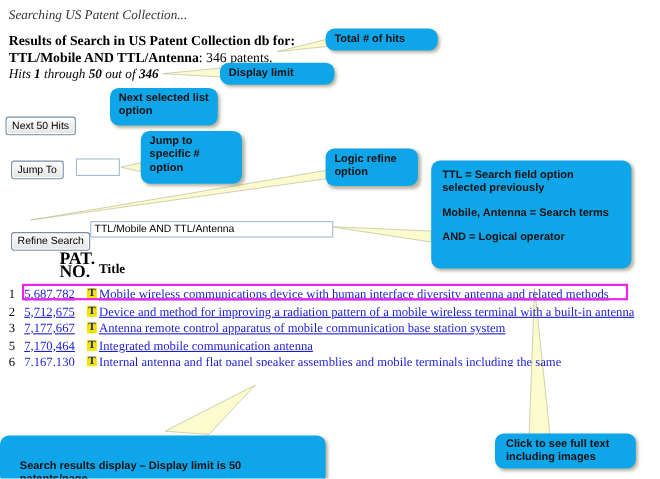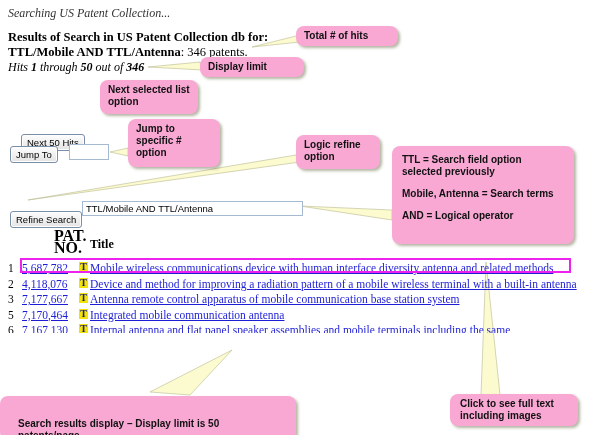--- a/index.html
+++ b/index.html
@@ -42,21 +42,21 @@
       display:inline-block; width:9px; height:10px; background:#f2e400; color:#1a1a8a;
       font-weight:bold; font-size:10px; line-height:10px; text-align:center;
       vertical-align:top; margin:1px 2px 0 0;
     }
     .highlight {
       position:absolute; left:20px; top:258px; width:551px; height:15px;
       border:2px solid #ee22ee; box-sizing:border-box;
     }
 
     .callout {
-      position:absolute; background:#f9a8d4; border-radius:8px;
+      position:absolute; background:#0ea5e9; border-radius:8px;
       box-shadow:2px 2px 3px rgba(120,120,90,0.55);
       font-family:"Liberation Sans", sans-serif; font-size:10px; font-weight:bold;
       color:#111; line-height:12px; padding:4px 8px; box-sizing:border-box;
     }
     svg.tails { position:absolute; left:0; top:0; }
   </style>
 </head>
 <body>
 
 <svg class="tails" width="600" height="435">
@@ -76,40 +76,40 @@
 
 <div class="abs results-head">
   <b>Results of Search in US Patent Collection db for:</b><br>
   <b>TTL/Mobile AND TTL/Antenna</b><span>: 346 patents.</span>
 </div>
 
 <div class="abs hits">
   <span>Hits </span><b>1</b><span> through </span><b>50</b><span> out of </span><b>346</b>
 </div>
 
-<div class="btn" style="left:21px; top:106px;margin-top:28px;">Next 50 Hits</div>
+<div class="btn" style="left:5px; top:106px;">Next 50 Hits</div>
 
 <div class="btn" style="left:10px; top:146px;">Jump To</div>
 <div class="jump-input"></div>
 
 <div class="btn" style="left:10px; top:211px;">Refine Search</div>
 <div class="refine-input">TTL/Mobile AND TTL/Antenna</div>
 
 <div class="abs col-pat">
   <span>PAT.</span><br>
   <span>NO.</span>
 </div>
 <div class="abs col-title">Title</div>
 
 <div class="abs rows">
   <div class="row">
     <span class="num">1</span><a class="patno">5,687,782</a><span class="t-icon">T</span><a>Mobile wireless communications device with human interface diversity antenna and related methods</a>
   </div>
   <div class="row">
-    <span class="num">2</span><a class="patno">4,118,076</a><span class="t-icon">T</span><a>Device and method for improving a radiation pattern of a mobile wireless terminal with a built-in antenna</a>
+    <span class="num">2</span><a class="patno">5,712,675</a><span class="t-icon">T</span><a>Device and method for improving a radiation pattern of a mobile wireless terminal with a built-in antenna</a>
   </div>
   <div class="row">
     <span class="num">3</span><a class="patno">7,177,667</a><span class="t-icon">T</span><a>Antenna remote control apparatus of mobile communication base station system</a>
   </div>
   <div class="row">
     <span class="num">5</span><a class="patno">7,170,464</a><span class="t-icon">T</span><a>Integrated mobile communication antenna</a>
   </div>
   <div class="row" style="height:10px; overflow:hidden;">
     <span class="num">6</span><a class="patno">7,167,130</a><span class="t-icon">T</span><a>Internal antenna and flat panel speaker assemblies and mobile terminals including the same</a>
   </div>

